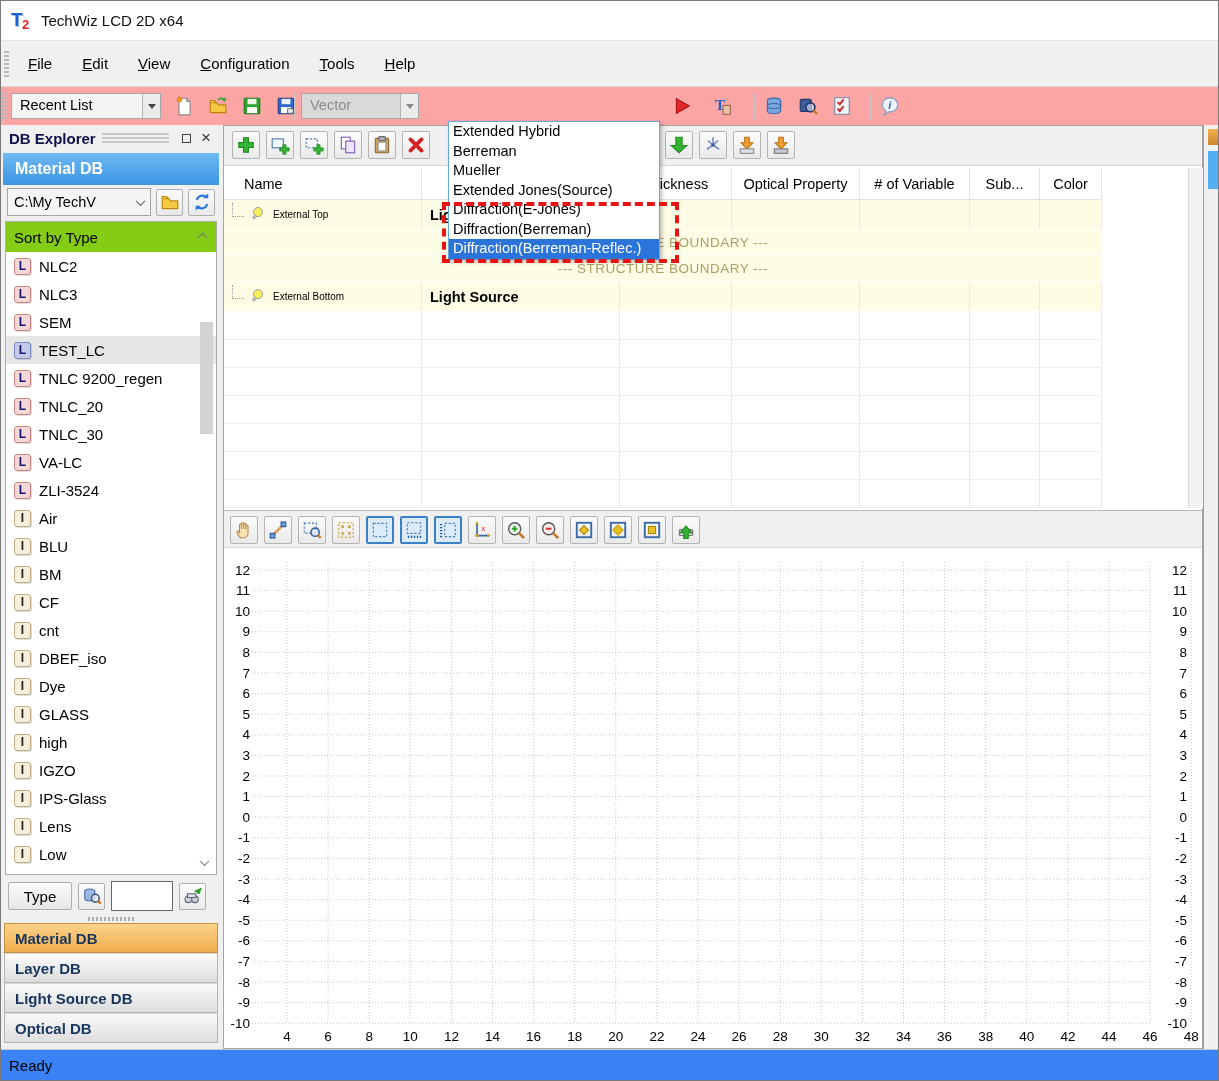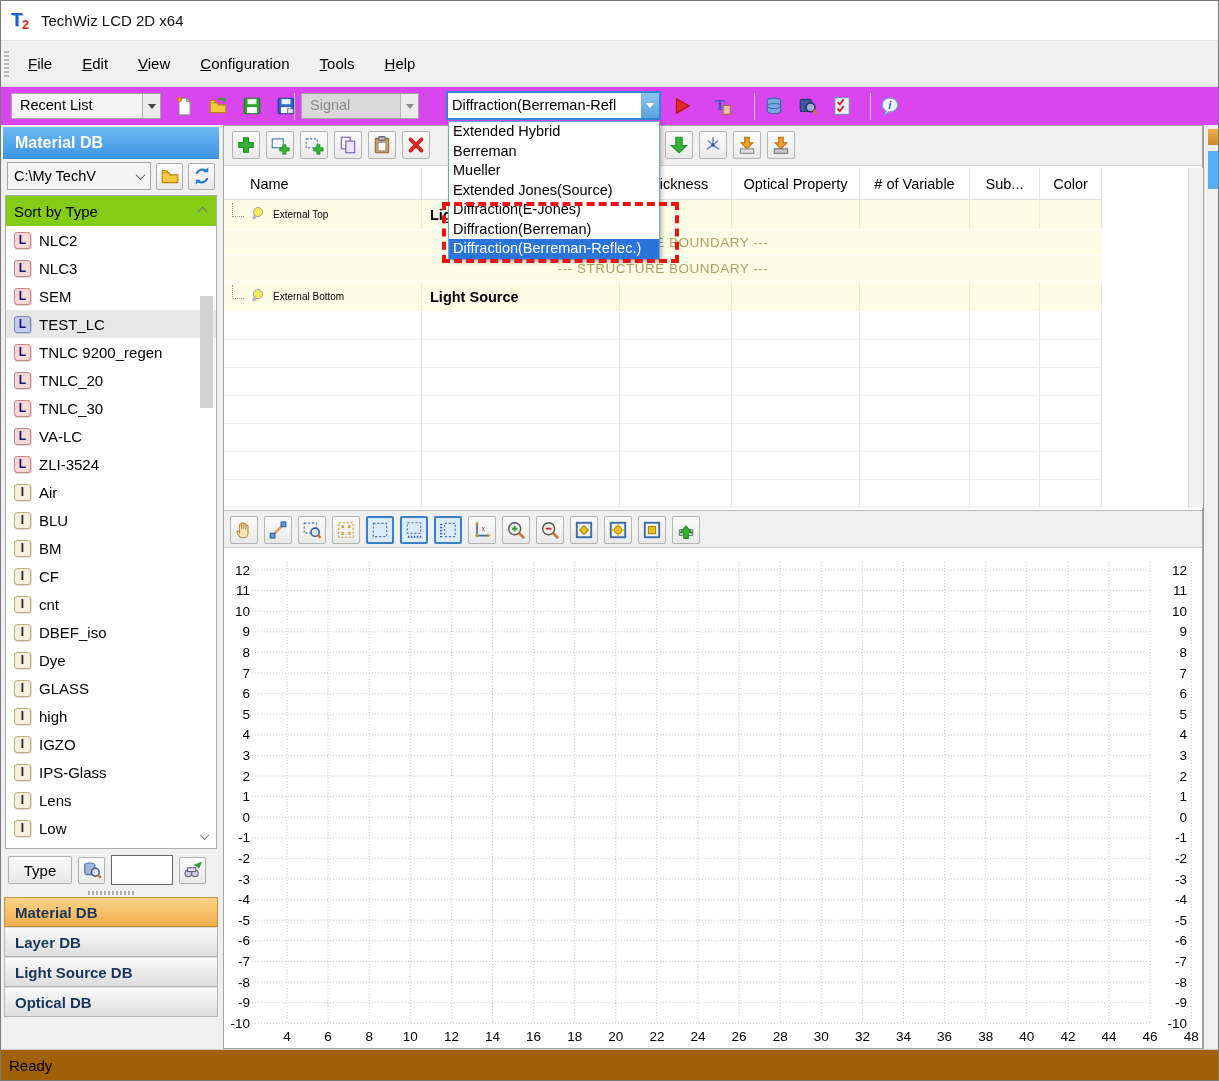--- a/index.html
+++ b/index.html
@@ -12,21 +12,21 @@
   .applogo { width:22px; height:20px; position:relative; margin-right:8px; }
   .applogo .t { position:absolute; left:0; top:-2px; font-weight:bold; font-size:19px; color:#1d5fd0; text-shadow:1px 1px 0 #9ec1f0; }
   .applogo .two { position:absolute; left:11px; top:6px; font-weight:bold; font-size:13px; color:#e02020; }
   .title-text { font-size:15px; color:#111; }
 
   .menubar { position:absolute; left:0; top:40px; width:100%; height:46px; background:#f0f0f0; border-bottom:1px solid #dadada; display:flex; align-items:center; }
   .grip { width:5px; height:26px; margin:0 6px 0 3px; background:repeating-linear-gradient(to bottom,#b9b9b9 0 2px,transparent 2px 4px); }
   .menu-item { padding:5px 13px; margin-right:4px; cursor:default; }
   .menu-item u { text-decoration:underline; }
 
-  .toolbar { position:absolute; left:0; top:86px; width:100%; height:38px; background:#d946ef; display:flex; align-items:center;justify-content:center; }
+  .toolbar { position:absolute; left:0; top:86px; width:100%; height:38px; background:#fca5a5; display:flex; align-items:center; }
   .combo { display:flex; height:26px; border:1px solid #a6a6a6; background:#f4f4f4; align-items:stretch; }
   .combo .ct { flex:1; padding:3px 8px; white-space:nowrap; overflow:hidden; font-size:14.5px; }
   .combo .ca { width:18px; border-left:1px solid #b5b5b5; display:flex; align-items:center; justify-content:center; background:#ececec; }
   .arr-down { width:0; height:0; border-left:4px solid transparent; border-right:4px solid transparent; border-top:5px solid #444; }
   .combo.recent { position:absolute; left:10px; width:150px; }
   .combo.vector { position:absolute; left:300px; width:118px; background:#d9d9d9; }
   .combo.vector .ct { color:#8b8b8b; }
   .sim-combo { position:absolute; left:445px; top:4px; width:215px; height:29px; border:2px solid #2f87d6; background:#fff; display:flex; }
   .sim-combo .ct { flex:1; padding:4px 3px 0 4px; font-size:14.5px; white-space:nowrap; overflow:hidden; }
   .sim-combo .ca { width:18px; background:linear-gradient(#8cc4ee,#5ba3dd); display:flex; align-items:center; justify-content:center; }
@@ -75,39 +75,39 @@
   .db-tab { height:30px; margin:0 1px; border:1px solid #b5b5b5; border-top-color:#d8d8d8; background:linear-gradient(#fafafa,#dddddd); display:flex; align-items:center; padding-left:10px; font-weight:bold; color:#17365d; }
   .db-tab.active { background:linear-gradient(#fbd38a,#f0ad4e); border-color:#c79040; }
 
   
   .main { position:absolute; left:222px; top:124px; width:980px; height:924px; background:#fff; border:1px solid #a5a5a5; }
   .st-toolbar { position:absolute; left:0; top:0; width:100%; height:40px; background:#f0f0f0; border-bottom:1px solid #d5d5d5; }
   .tbtn { position:absolute; top:5px; width:28px; height:28px; border:1px solid #b4b4b4; border-radius:2px; background:linear-gradient(#fcfcfc,#e9e9e9); display:flex; align-items:center; justify-content:center; }
   .tbtn.active { border:2px solid #3a80c8; background:#dcebfa; }
   .thead { position:absolute; left:0; top:42px; height:32px; display:flex; background:#fff; border-bottom:1px solid #e0e0e0; }
   .th { border-right:1px solid #e4e4e4; display:flex; align-items:center; justify-content:center; font-size:14.5px; white-space:nowrap; overflow:hidden; }
-  .th.first { justify-content:flex-start; padding-left:26px; }
+  .th.first { justify-content:flex-start; padding-left:20px; }
   .trow { position:absolute; left:0; display:flex; background:#fdfce4; border-bottom:1px solid #ffffff; }
   .td { border-right:1px solid #eeeacb; height:100%; display:flex; align-items:center; white-space:nowrap; overflow:hidden; }
   .namecell { padding-left:8px; gap:6px; }
   .treeline { width:12px; height:14px; border-left:1px dotted #9a9a9a; border-bottom:1px dotted #9a9a9a; margin-bottom:10px; }
   .rowname { font-weight:400; font-size:10px; }
   .typecell { padding-left:8px; font-weight:600; font-size:14.5px; }
   .boundary { position:absolute; left:0; background:#fdfce4; border-bottom:1px solid #ffffff; display:flex; align-items:center; justify-content:center; color:#ab9f66; font-size:13.5px; letter-spacing:.5px; width:878px; }
   .erow { position:absolute; left:0; display:flex; background:#fff; border-bottom:1px solid #efefef; }
   .etd { border-right:1px solid #e8e8e8; height:100%; }
   .side-strip { position:absolute; left:964px; top:42px; width:15px; height:340px; background:#f2f2f2; border-left:1px solid #dcdcdc; }
   .ch-toolbar { position:absolute; left:0; top:384px; width:100%; height:38px; background:#f0f0f0; border-top:1px solid #b9b9b9; border-bottom:1px solid #d5d5d5; }
   .chart-wrap { position:absolute; left:0; top:422px; width:978px; height:500px; background:#fff; }
 
   
   .right-strip { position:absolute; left:1202px; top:124px; width:17px; height:924px; background:#f0f0f0; border-left:1px solid #9d9d9d; }
   .right-strip .chip { position:absolute; left:4px; top:4px; width:11px; height:16px; background:linear-gradient(#f0b050,#c8872a); }
   .right-strip .bluebar { position:absolute; left:4px; top:26px; width:10px; height:38px; background:#55aef1; }
-  .statusbar { position:absolute; left:0; top:1048px; width:100%; height:31px; background:#a16207; border-top:1px solid #c9c9c9; display:flex; align-items:center; padding-left:8px; }
+  .statusbar { position:absolute; left:0; top:1048px; width:100%; height:31px; background:#3b82f6; border-top:1px solid #c9c9c9; display:flex; align-items:center; padding-left:8px; }
 </style>
 </head>
 <body>
 
 <div class="window">
 
   <div class="titlebar">
     <span class="applogo">
         <span class="t">T</span>
         <span class="two">2</span>
@@ -162,31 +162,25 @@
           <svg viewBox="0 0 18 18" width="20" height="20">
             <rect x="2" y="2" width="14" height="14" rx="1.2" fill="#2f66c8" stroke="#1a3f8a"></rect>
             <rect x="5" y="2.6" width="8" height="4.8" fill="#eaf0fa"></rect>
             <rect x="4.5" y="10" width="9" height="5.4" fill="#fff"></rect>
             <rect x="10.5" y="11.5" width="5" height="4" fill="#e8e8f0" stroke="#555" stroke-width="0.7"></rect>
           </svg>
         </div>
       </span>
     <span class="tsep abs" style="left:288px; top:6px;"></span>
     <div class="combo vector">
-      <span class="ct">Signal</span>
+      <span class="ct">Vector</span>
       <span class="ca">
           <span class="arr-down" style="border-top-color:#8a8a8a;"></span>
         </span>
     </div>
-    <div class="sim-combo">
-      <span class="ct">Diffraction(Berreman-Refl</span>
-      <span class="ca">
-          <span class="arr-down"></span>
-        </span>
-    </div>
     <span id="tb-run" class="abs" style="left:666px; top:4px; display:flex; gap:10px;">
         <div class="ibtn">
           <svg viewBox="0 0 18 18" width="20" height="20">
             <path d="M4 2.5l11.5 6.5L4 15.5z" fill="#e22828" stroke="#b01010"></path>
           </svg>
         </div>
         <div class="ibtn">
           <svg viewBox="0 0 18 18" width="20" height="20">
             <text x="2.5" y="13" font-size="14" font-weight="bold" fill="#2a62c8" font-family="Liberation Serif,serif">T</text>
             <rect x="10" y="8.5" width="6.5" height="8" fill="#e8c0ae" stroke="#a06a4a"></rect>
@@ -223,20 +217,28 @@
           <svg viewBox="0 0 18 18" width="20" height="20">
             <ellipse cx="9" cy="8" rx="7" ry="6.3" fill="#eef4ff" stroke="#7a9ac8"></ellipse>
             <path d="M5.5 13.5L4 17l4.5-3" fill="#eef4ff" stroke="#7a9ac8"></path>
             <text x="7.5" y="11.5" font-size="10" font-weight="bold" font-style="italic" fill="#3a66b0">i</text>
           </svg>
         </div>
       </span>
   </div>
 
   <div class="left-panel">
+    <div class="explorer-hd">
+      <span class="t">DB Explorer</span>
+      <span class="hd-grip"></span>
+      <span class="hd-btn">
+          <span class="sq"></span>
+        </span>
+      <span class="hd-btn" style="font-size:17px;">×</span>
+    </div>
     <div class="banner">Material DB</div>
     <div class="path-row">
       <div class="path-combo">
         <span class="ct">C:\My TechV</span>
         <span class="chev down"></span>
       </div>
       <span id="path-btn-folder">
           <div class="sbtn">
             <svg viewBox="0 0 18 18" width="20" height="20">
               <path d="M2 6h6l1.5 2H16v7H2z" fill="#f5c842" stroke="#b8860b"></path>

